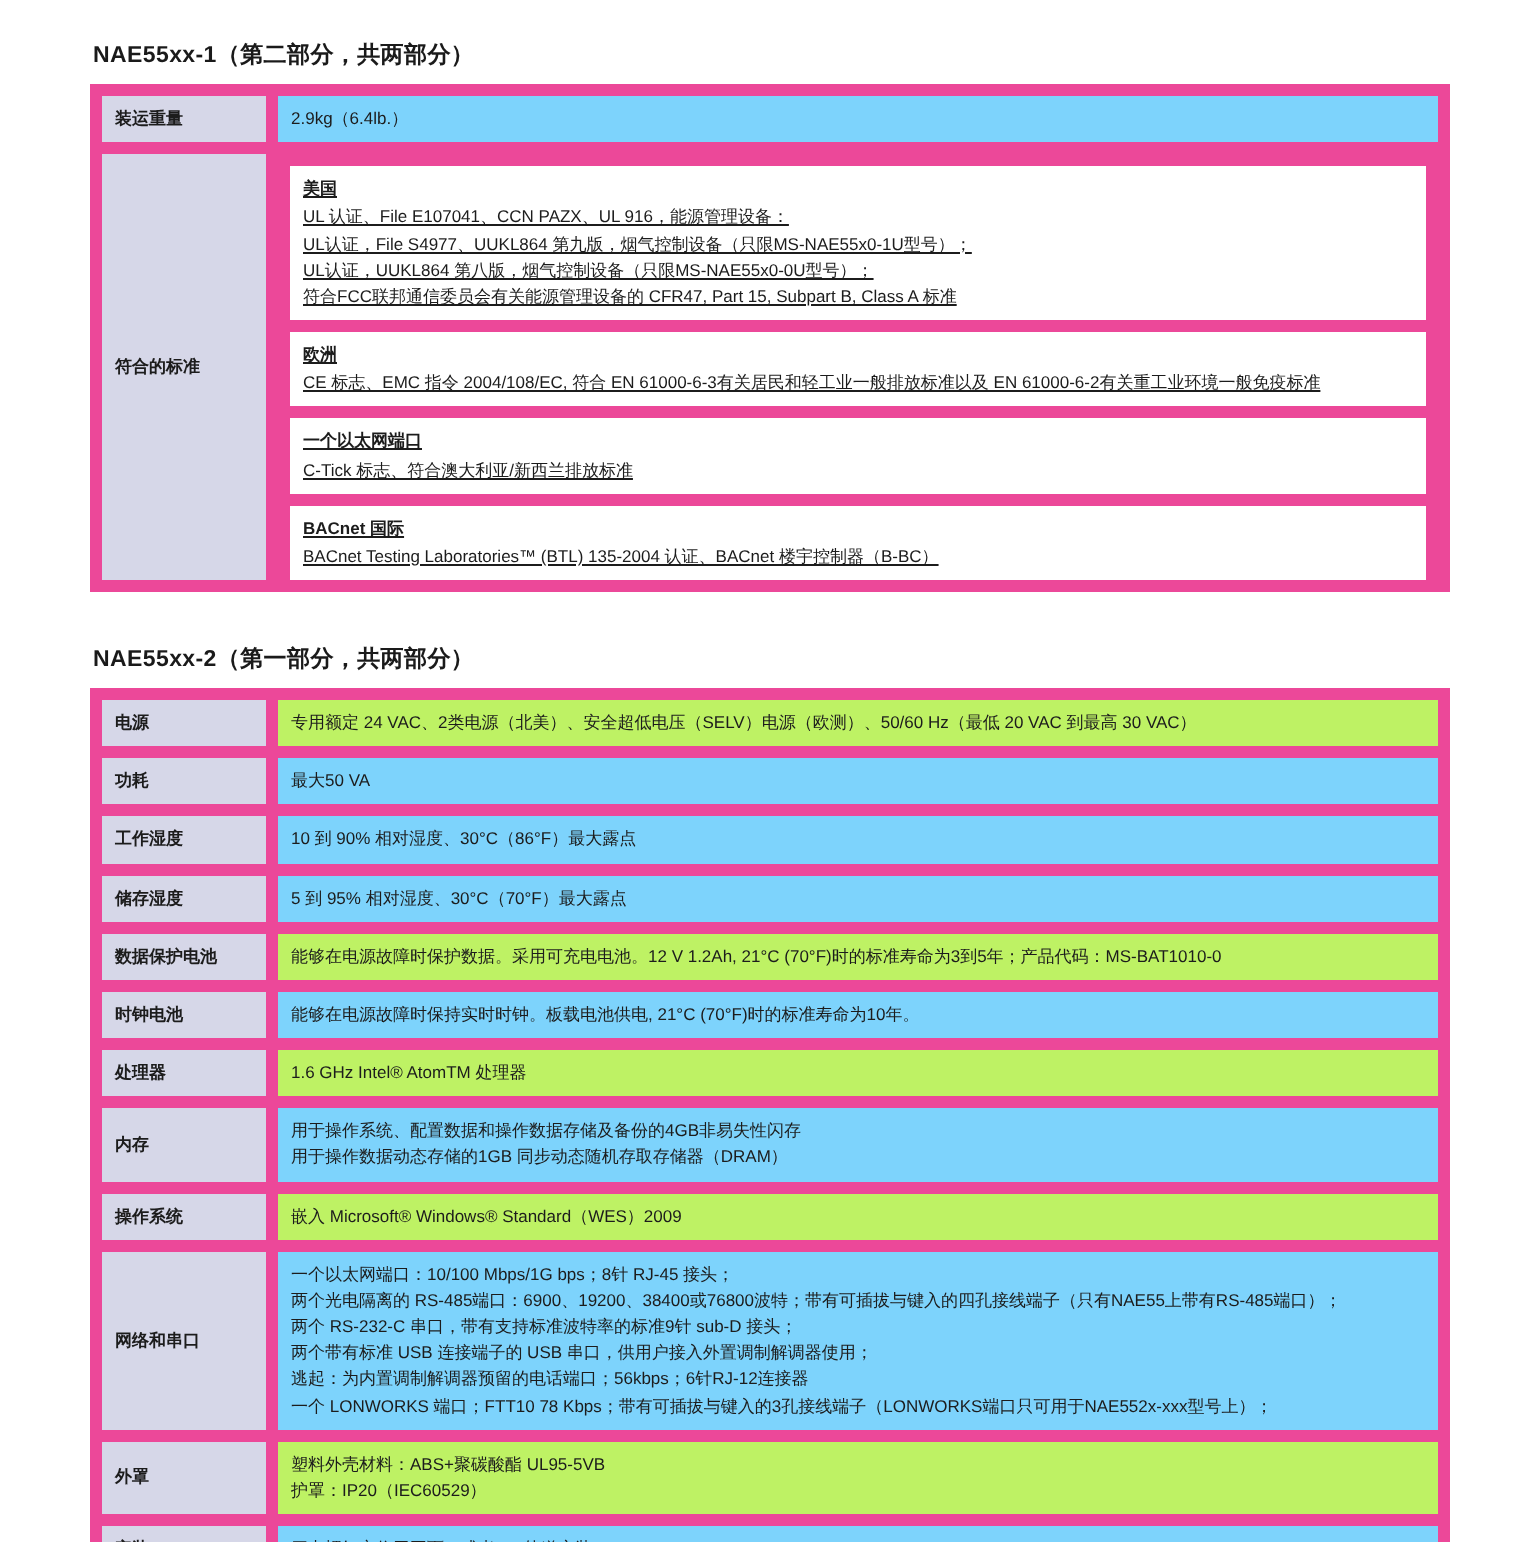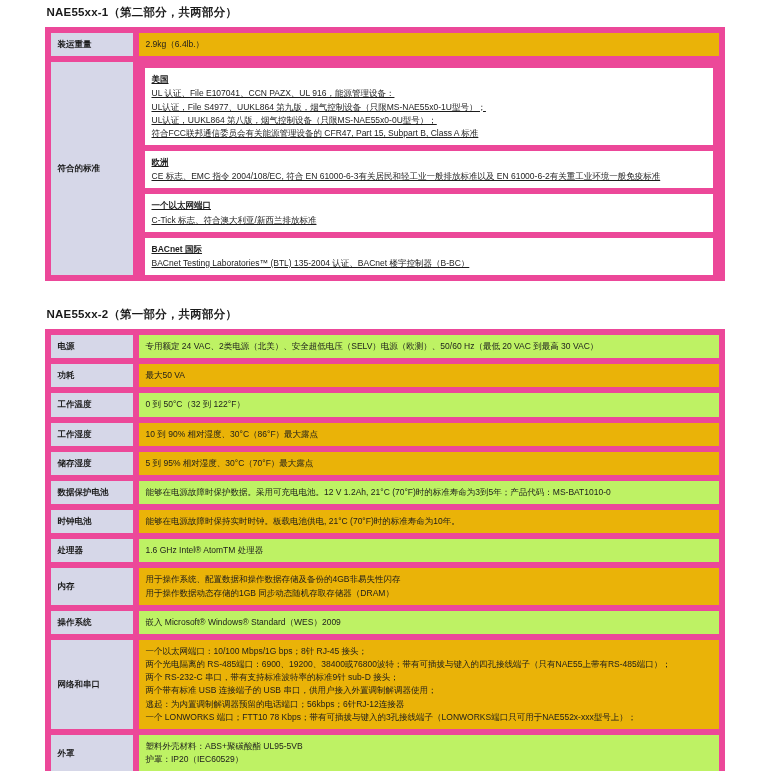--- a/index.html
+++ b/index.html
@@ -12,21 +12,21 @@
     width: 769px;
     min-height: 771px;
     position: relative;
     background: #ffffff;
     padding: 0;
   }
   .section {
     margin: 0 auto;
     width: 680px;
   }
-  .sec1 { padding-top: 5px; }
+  .sec1 { padding-top: 20px; }
   .sec2 { padding-top: 26px; }
   .sec-title {
     font-size: 11.5px;
     color: #1a1a1a;
     font-weight: bold;
     letter-spacing: 0.2px;
     margin: 0 0 7px 2px;
   }
   table.spec {
     width: 100%;
@@ -45,21 +45,21 @@
   td.label {
     width: 88px;
     background: #d6d7e8;
     font-weight: bold;
     font-size: 8.8px;
     color: #15151f;
     vertical-align: middle;
     padding: 5px 6px;
   }
   td.label.mid { vertical-align: middle; }
-  td.value { background: #eab308; }
+  td.value { background: #7dd3fc; }
   td.value.alt { background: #bef264; }
   .inner {
     width: 100%;
     border-collapse: collapse;
     table-layout: fixed;
   }
   .inner td {
     border: none;
     border-bottom: 1px solid #b9bed0;
     padding: 5px 7px;
@@ -140,26 +140,20 @@
           <span class="line">专用额定 24 VAC、2类电源（北美）、安全超低电压（SELV）电源（欧测）、50/60 Hz（最低 20 VAC 到最高 30 VAC）</span>
         </td>
       </tr>
       <tr>
         <td class="label">功耗</td>
         <td class="value">
           <span class="line">最大50 VA</span>
         </td>
       </tr>
       <tr>
-        <td class="label">工作温度</td>
-        <td class="value alt">
-          <span class="line">0 到 50°C（32 到 122°F）</span>
-        </td>
-      </tr>
-      <tr>
         <td class="label">工作湿度</td>
         <td class="value">
           <span class="line">10 到 90% 相对湿度、30°C（86°F）最大露点</span>
         </td>
       </tr>
       <tr>
         <td class="label">储存湿度</td>
         <td class="value">
           <span class="line">5 到 95% 相对湿度、30°C（70°F）最大露点</span>
         </td>

